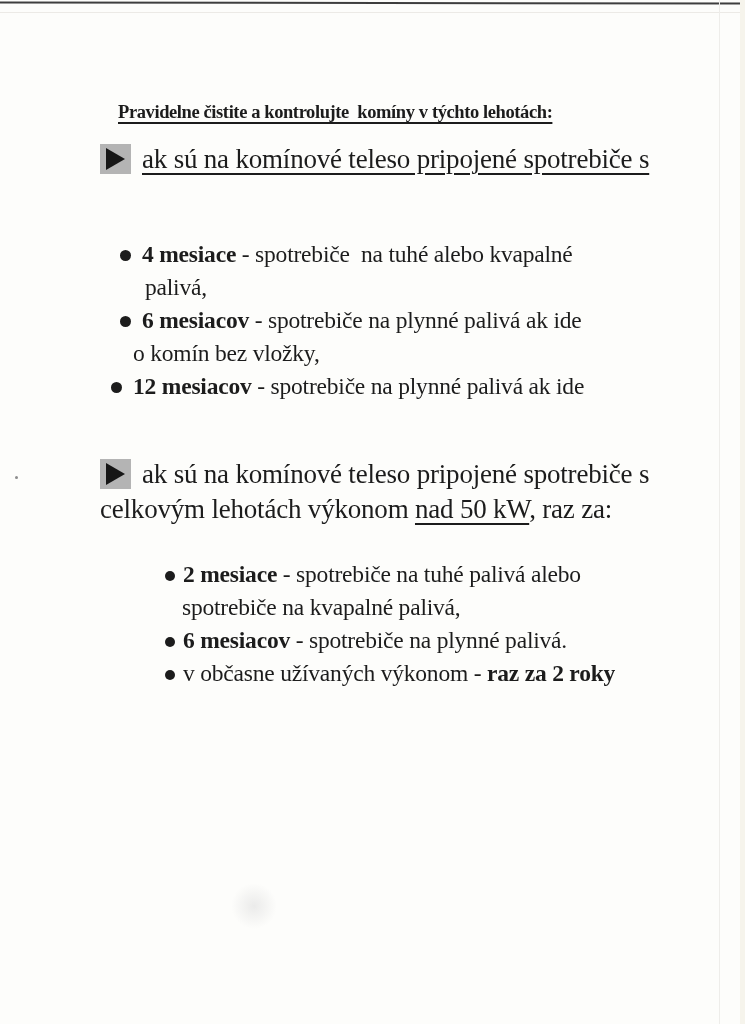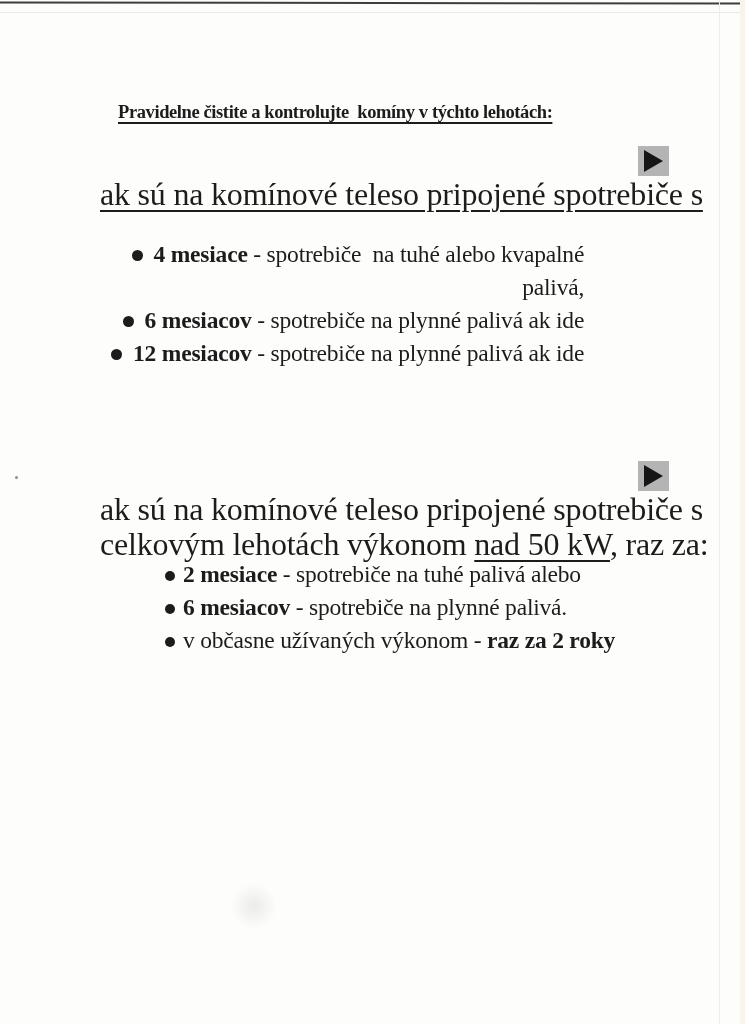--- a/index.html
+++ b/index.html
@@ -17,35 +17,35 @@
   .scan-dot{position:absolute;left:15px;top:476px;width:3px;height:3px;border-radius:50%;background:#8d8d8d;}
   .scan-smudge{position:absolute;left:232px;top:882px;width:44px;height:48px;opacity:.55;
     background:radial-gradient(circle,#dcdcdc 0%,rgba(255,255,255,0) 70%);}
   
   .title{
     position:absolute;left:118px;top:102px;margin:0;
     font-size:18.5px;font-weight:bold;letter-spacing:-0.4px;white-space:pre;
     text-decoration:underline;text-decoration-thickness:2px;text-underline-offset:4px;
   }
   
-  .para{position:absolute;font-size:32px;line-height:35px;letter-spacing:-0.2px;width:580px;text-align:right;}
+  .para{position:absolute;font-size:27px;line-height:35px;letter-spacing:-0.2px;width:580px;}
   .para1{left:100px;top:142px;}
   .para2{left:100px;top:457px;}
   .u{text-decoration:underline;text-decoration-thickness:2px;text-underline-offset:5px;}
   .arrow-box{
     display:inline-block;width:31px;height:30px;background:#b4b4b4;
     position:relative;vertical-align:-6px;margin-right:11px;
   }
   .arrow-box::after{
     content:"";position:absolute;left:6px;top:4px;width:0;height:0;
     border-left:19px solid #161616;border-top:11px solid transparent;border-bottom:11px solid transparent;
   }
   
   .list{position:absolute;font-size:23.5px;line-height:33px;letter-spacing:-0.2px;}
-  .list1{left:120px;top:238px;text-align:right;}
+  .list1{left:120px;top:238px;}
   .list2{left:165px;top:558px;}
   .li{margin:0;}
   .bullet{
     display:inline-block;width:11px;height:11px;border-radius:50%;
     background:#1c1c1c;margin-right:11px;vertical-align:1px;
   }
   .list2 .bullet{width:10px;height:10px;margin-right:8px;}
   b{font-weight:bold;}
 </style>
 </head>
@@ -62,28 +62,28 @@
 
   <h1 class="title">Pravidelne čistite a kontrolujte  komíny v týchto lehotách:</h1>
 
   <div class="para para1"><span class="arrow-box"></span><span class="u pre">ak sú na komínové teleso pripojené spotrebiče s</span><br>
 </div>
 
   <div class="list list1">
     <div class="li"><span class="bullet"></span><b class="pre">4 mesiace</b><span class="pre"> - spotrebiče  na tuhé alebo kvapalné</span><br>
 <span class="pre" style="padding-left:25px">palivá,</span></div>
     <div class="li"><span class="bullet"></span><b class="pre">6 mesiacov</b><span class="pre"> - spotrebiče na plynné palivá ak ide</span><br>
-</div>
+<span class="pre" style="padding-left:13px">o komín bez vložky,</span></div>
     <div class="li" style="margin-left:-9px"><span class="bullet"></span><b class="pre">12 mesiacov</b><span class="pre"> - spotrebiče na plynné palivá ak ide</span><br>
 </div>
   </div>
 
   <div class="para para2"><span class="arrow-box"></span><span class="pre">ak sú na komínové teleso pripojené spotrebiče s</span><br>
 <span class="pre">celkovým lehotách výkonom </span><span class="u pre">nad 50 kW</span><span class="pre">, raz za:</span></div>
 
   <div class="list list2">
     <div class="li"><span class="bullet"></span><b class="pre">2 mesiace</b><span class="pre"> - spotrebiče na tuhé palivá alebo</span><br>
-</div>
+<span class="pre" style="padding-left:17px">spotrebiče na kvapalné palivá,</span></div>
     <div class="li"><span class="bullet"></span><b class="pre">6 mesiacov</b><span class="pre"> - spotrebiče na plynné palivá.</span></div>
     <div class="li"><span class="bullet"></span><span class="pre">v občasne užívaných výkonom - </span><b class="pre">raz za 2 roky</b></div>
   </div>
 
 </div>
 
 </body></html>

